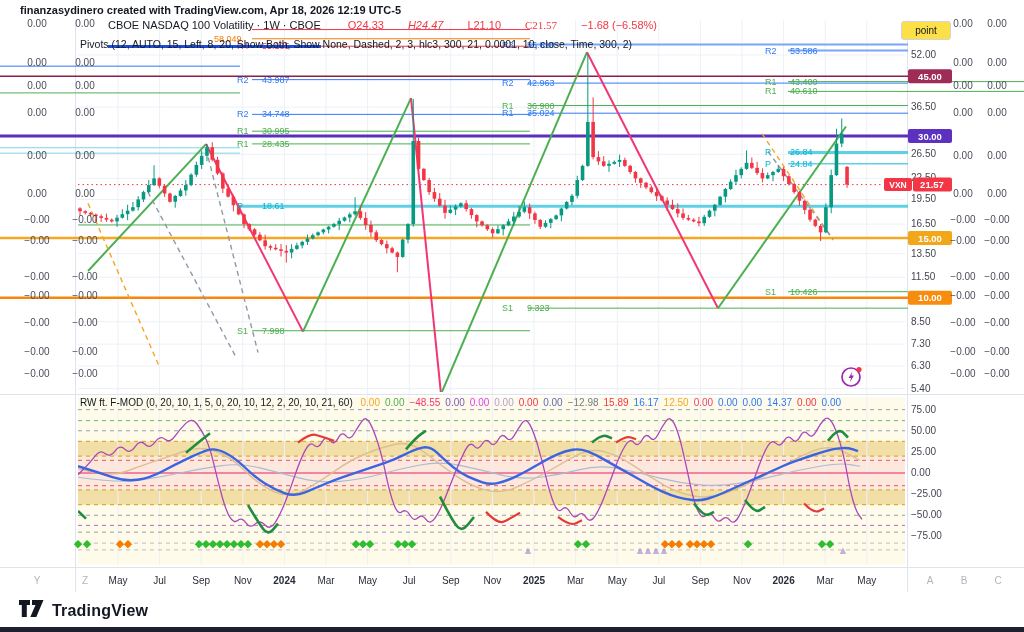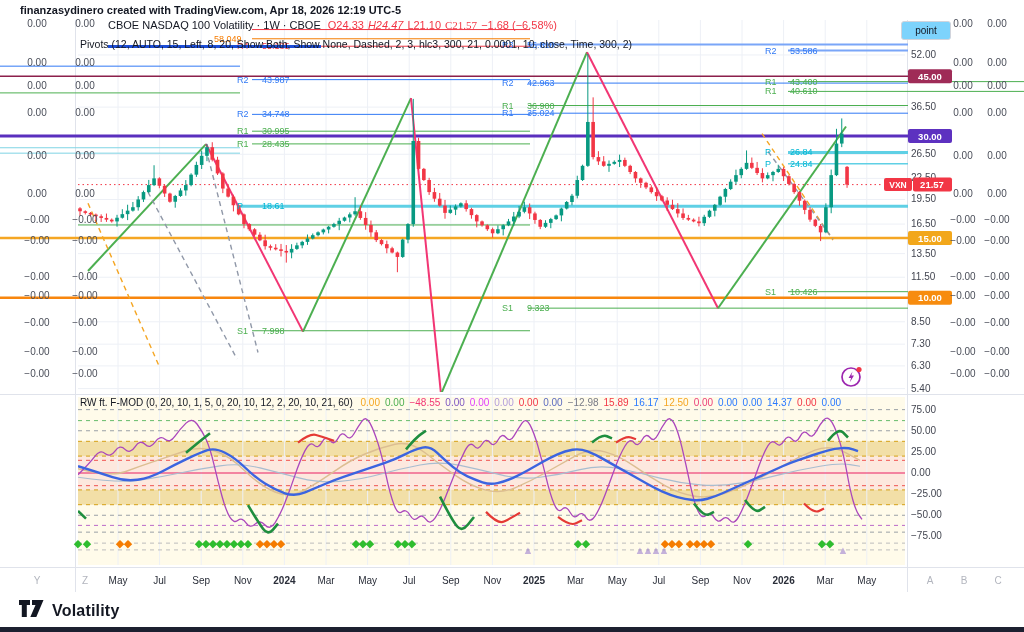--- a/index.html
+++ b/index.html
@@ -2,26 +2,26 @@
 <html><head>
 <meta charset="utf-8">
 <style>
   html,body{margin:0;padding:0;background:#fff;}
   #root{position:relative;width:1024px;height:632px;background:#ffffff;overflow:hidden;
         font-family:"Liberation Sans",sans-serif;color:#131722;}
   #chart-svg{position:absolute;left:0;top:0;}
   .wm{position:absolute;left:20px;top:4px;font-size:11px;font-weight:700;color:#131722;}
   .legend{position:absolute;left:80px;top:19px;font-size:11px;white-space:nowrap;z-index:5;}
   .legend .sym{font-weight:500;border-bottom:3px solid #1d4ed8;padding-bottom:14px;margin-left:28px;}
-  .legend .v{margin-left:4px;}
+  .legend .v{margin-left:24px;}
   .legend2{position:absolute;left:80px;top:38px;font-size:10.5px;white-space:nowrap;z-index:5;color:#131722;text-align:center;}
   .llegend{position:absolute;left:80px;top:397px;font-size:10px;white-space:nowrap;z-index:5;}
   .llegend .v{margin-left:5px;font-weight:500;}
   .chip{position:absolute;left:901px;top:21px;width:48px;height:17px;border:1px solid #d1d4dc;
-        border-radius:3px;background:#7dd3fc;font-size:10px;display:flex;align-items:center;
+        border-radius:3px;background:#fde047;font-size:10px;display:flex;align-items:center;
         justify-content:center;color:#131722;z-index:5;}
   .flash{position:absolute;left:840px;top:364px;width:24px;height:24px;z-index:5;}
   .footer{position:absolute;left:18px;top:599px;display:flex;align-items:center;gap:7px;z-index:5;}
   .footer .brand{font-size:16px;font-weight:700;letter-spacing:.2px;color:#131722;}
   .botbar{position:absolute;left:0;top:627px;width:1024px;height:5px;background:#1c2030;}
 </style>
 </head>
 <body>
 
 <div id="root">
@@ -681,17 +681,17 @@
     <span id="osc-values"><span class="v" style="color: rgb(245, 166, 35);">0.00</span><span class="v" style="color: rgb(76, 175, 80);">0.00</span><span class="v" style="color: rgb(242, 54, 116);">−48.55</span><span class="v" style="color: rgb(126, 87, 194);">0.00</span><span class="v" style="color: rgb(224, 64, 251);">0.00</span><span class="v" style="color: rgb(179, 157, 219);">0.00</span><span class="v" style="color: rgb(242, 54, 69);">0.00</span><span class="v" style="color: rgb(92, 107, 192);">0.00</span><span class="v" style="color: rgb(120, 123, 134);">−12.98</span><span class="v" style="color: rgb(242, 54, 69);">15.89</span><span class="v" style="color: rgb(41, 121, 255);">16.17</span><span class="v" style="color: rgb(245, 166, 35);">12.50</span><span class="v" style="color: rgb(236, 64, 122);">0.00</span><span class="v" style="color: rgb(41, 121, 255);">0.00</span><span class="v" style="color: rgb(41, 121, 255);">0.00</span><span class="v" style="color: rgb(41, 121, 255);">14.37</span><span class="v" style="color: rgb(242, 54, 69);">0.00</span><span class="v" style="color: rgb(41, 121, 255);">0.00</span></span>
   </div>
 
   <div class="footer">
     <span>
       <svg width="27" height="19" viewBox="0 0 27 19">
         <path d="M1 1 h11 v5 h-3.2 v12 h-5 V6 H1 z" fill="#131722"></path>
         <path d="M14 1 h11.5 l-7.2 17 h-6 l5.2 -12 h-3.5 z" fill="#131722"></path>
       </svg>
     </span>
-    <span class="brand">Volatility</span>
+    <span class="brand">TradingView</span>
   </div>
 
   <div class="botbar"></div>
 </div>
 
 </body></html>

